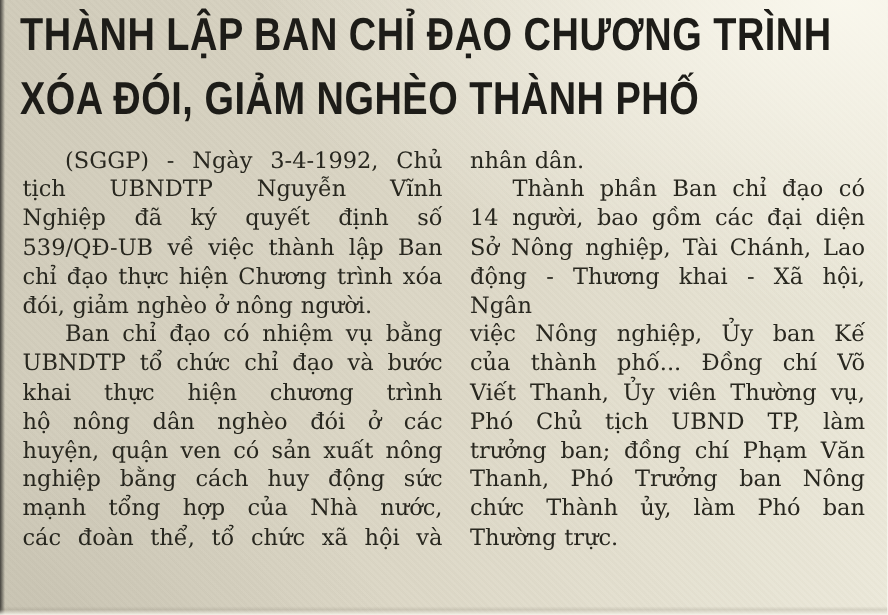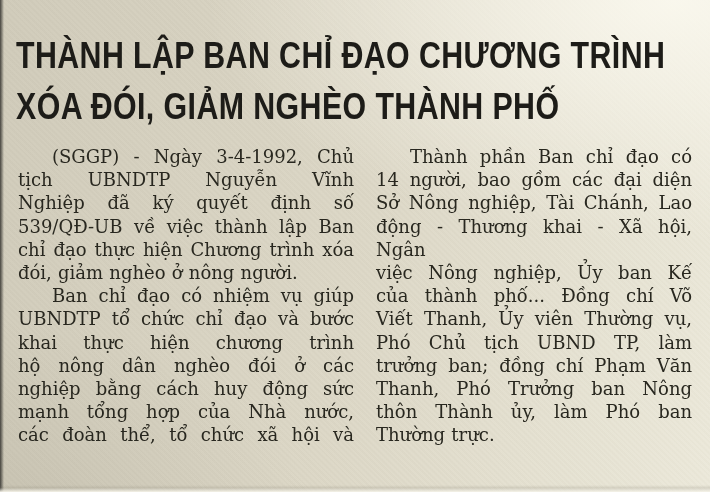--- a/index.html
+++ b/index.html
@@ -17,21 +17,21 @@
     color: #2b2a23;
   }
   .edge-left {
     position: absolute; left: 0; top: 0; bottom: 0; width: 4px;
     background: linear-gradient(to right, rgba(45,44,40,0.85), rgba(45,44,40,0));
   }
   .edge-bottom {
     position: absolute; left: 0; right: 0; bottom: 0; height: 7px;
     background: linear-gradient(to top, rgba(246,244,234,0.95), rgba(130,126,112,0.20) 60%, rgba(130,126,112,0) 100%);
   }
-  .headline { padding: 30px 0 0 16px; }
+  .headline { padding: 2px 0 0 16px; }
   .hl {
     font-family: "Liberation Sans", sans-serif;
     font-weight: 700;
     font-size: 37px;
     line-height: 51px;
     white-space: nowrap;
     transform: scaleX(0.82);
     transform-origin: left center;
     color: #1d1c18;
     letter-spacing: 0.5px;
@@ -66,42 +66,44 @@
   </div>
 
   <div class="body-cols">
     <div class="col-left">
         <div class="line indent">(SGGP) - Ngày 3-4-1992, Chủ</div>
         <div class="line">tịch UBNDTP Nguyễn Vĩnh</div>
         <div class="line">Nghiệp đã ký quyết định số</div>
         <div class="line">539/QĐ-UB về việc thành lập Ban</div>
         <div class="line">chỉ đạo thực hiện Chương trình xóa</div>
         <div class="line para-end">đói, giảm nghèo ở nông người.</div>
-        <div class="line indent">Ban chỉ đạo có nhiệm vụ giúp</div>
+        <div class="line indent">Ban chỉ đạo có nhiệm vụ bằng</div>
         <div class="line">UBNDTP tổ chức chỉ đạo và bước</div>
         <div class="line">khai thực hiện chương trình</div>
         <div class="line">hộ nông dân nghèo đói ở các</div>
+        <div class="line">huyện, quận ven có sản xuất nông</div>
         <div class="line">nghiệp bằng cách huy động sức</div>
         <div class="line">mạnh tổng hợp của Nhà nước,</div>
         <div class="line">các đoàn thể, tổ chức xã hội và</div>
       </div>
 
     <div class="col-right">
       <div>
+          <div class="line para-end">nhân dân.</div>
           <div class="line indent">Thành phần Ban chỉ đạo có</div>
           <div class="line">14 người, bao gồm các đại diện</div>
           <div class="line">Sở Nông nghiệp, Tài Chánh, Lao</div>
           <div class="line">động - Thương khai - Xã hội, Ngân</div>
           <div class="line">việc Nông nghiệp, Ủy ban Kế</div>
           <div class="line">của thành phố... Đồng chí Võ</div>
           <div class="line">Viết Thanh, Ủy viên Thường vụ,</div>
           <div class="line">Phó Chủ tịch UBND TP, làm</div>
           <div class="line">trưởng ban; đồng chí Phạm Văn</div>
           <div class="line">Thanh, Phó Trưởng ban Nông</div>
-          <div class="line">thôn Thành ủy, làm Phó ban</div>
+          <div class="line">chức Thành ủy, làm Phó ban</div>
           <div class="line para-end">Thường trực.</div>
         </div>
 
     </div>
   </div>
 
   <div class="edge-bottom"></div>
 </div>
 
 </body></html>

